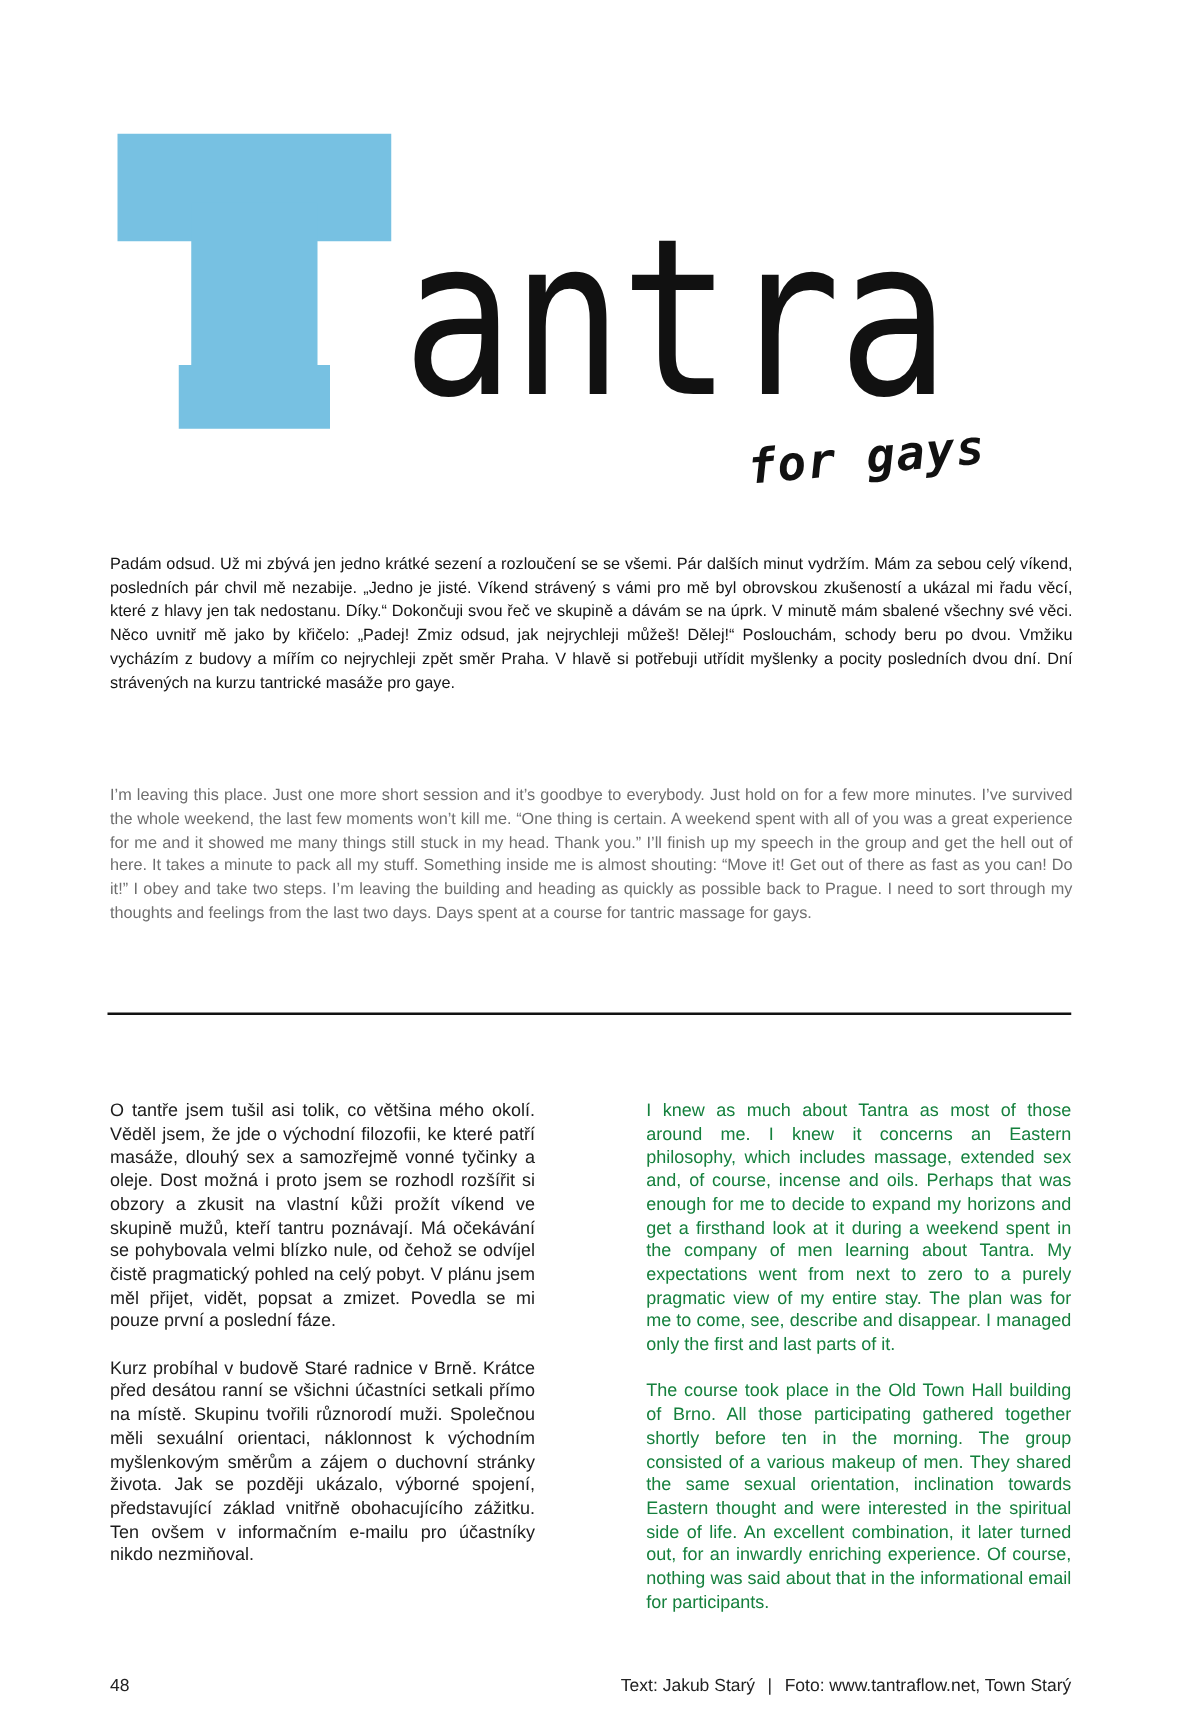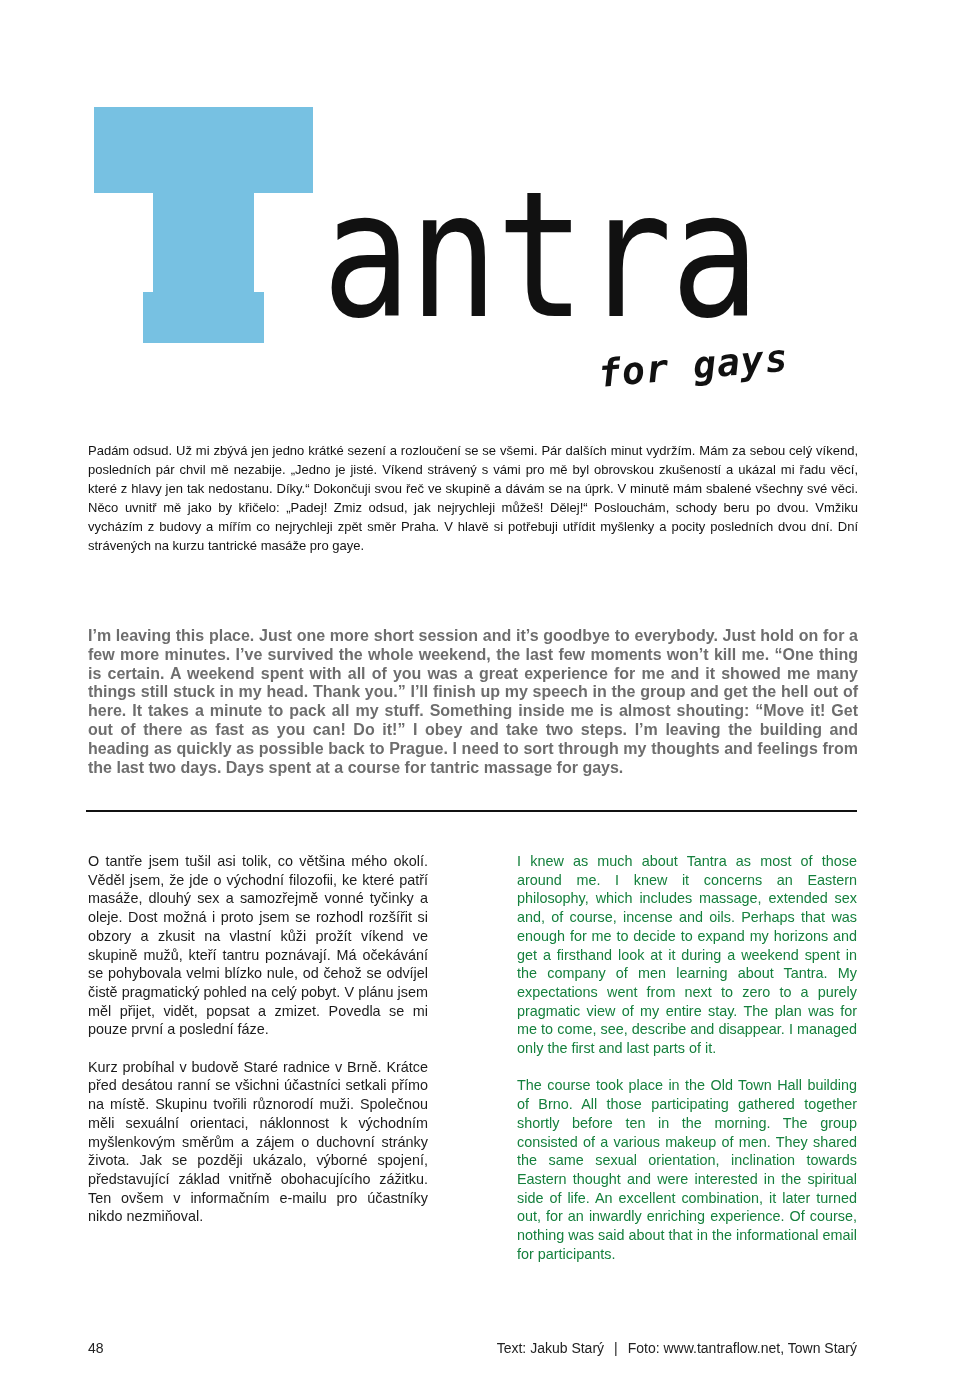--- a/index.html
+++ b/index.html
@@ -20,27 +20,27 @@
   .tagline { position: absolute; left: 598px; top: 352px;
              font-family: "DejaVu Sans Mono", monospace; font-weight: bold;
              font-size: 38px; color: #111; transform: rotate(-5deg);
              transform-origin: 0 50%; letter-spacing: 1px; font-style: italic; white-space: nowrap; }
 
   .intro-cz { position: absolute; left: 88px; top: 441px; width: 770px;
               font-family: "Liberation Sans", sans-serif; font-weight: normal;
               font-size: 13px; line-height: 19px; color: #141414;
               text-align: justify; margin: 0; }
   .intro-en { position: absolute; left: 88px; top: 627px; width: 770px;
-              font-family: "Liberation Sans", sans-serif; font-weight: bold;
-              font-size: 16px; line-height: 18.8px; color: #6e6e6e;
+              font-family: "Liberation Sans", sans-serif; font-weight: normal;
+              font-size: 13px; line-height: 18.8px; color: #6e6e6e;
               text-align: justify; margin: 0; }
 
   .divider { position: absolute; left: 86px; top: 810px; width: 771px; height: 2px; background: #111; }
 
-  .col { position: absolute; top: 852px; width: 340px;
+  .col { position: absolute; top: 880px; width: 340px;
          font-family: "Liberation Sans", sans-serif; font-size: 14.4px; line-height: 18.7px; }
   .col p { margin: 0 0 18.7px 0; text-align: justify; hyphens: manual; }
   .col-left  { left: 88px; color: #1c1c1c; }
   .col-right { left: 517px; color: #15803d; }
 
   .footer-page { position: absolute; left: 88px; top: 1340px;
                  font-family: "Liberation Sans", sans-serif; font-size: 14px; color: #222; }
   .footer-credit { position: absolute; right: 103px; top: 1340px;
                    font-family: "Liberation Sans", sans-serif; font-size: 14px; color: #222; white-space: nowrap; }
   .footer-credit .sep { padding: 0 10px; }

